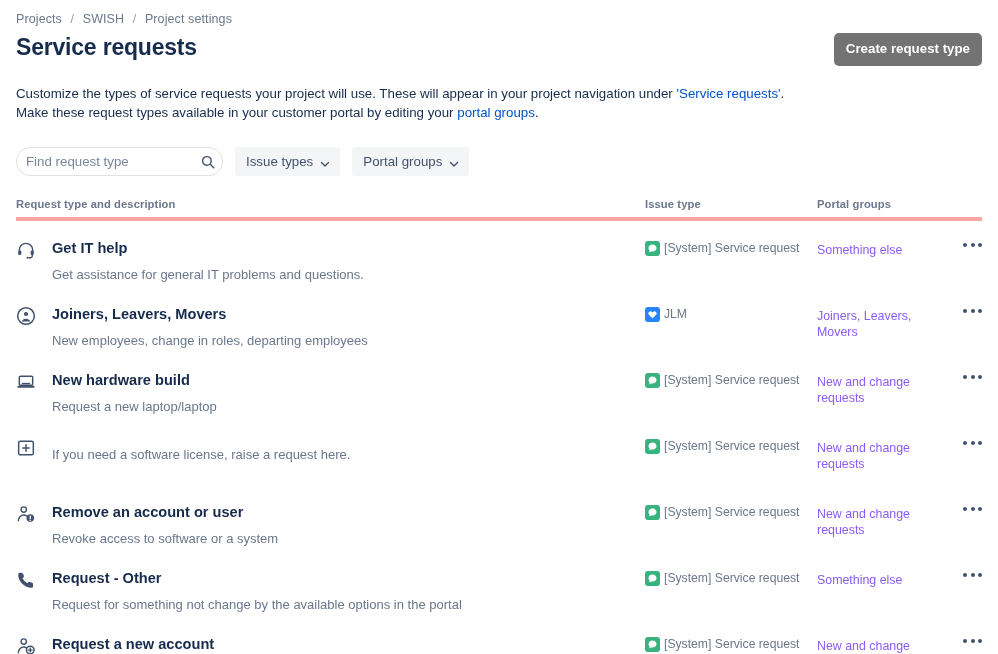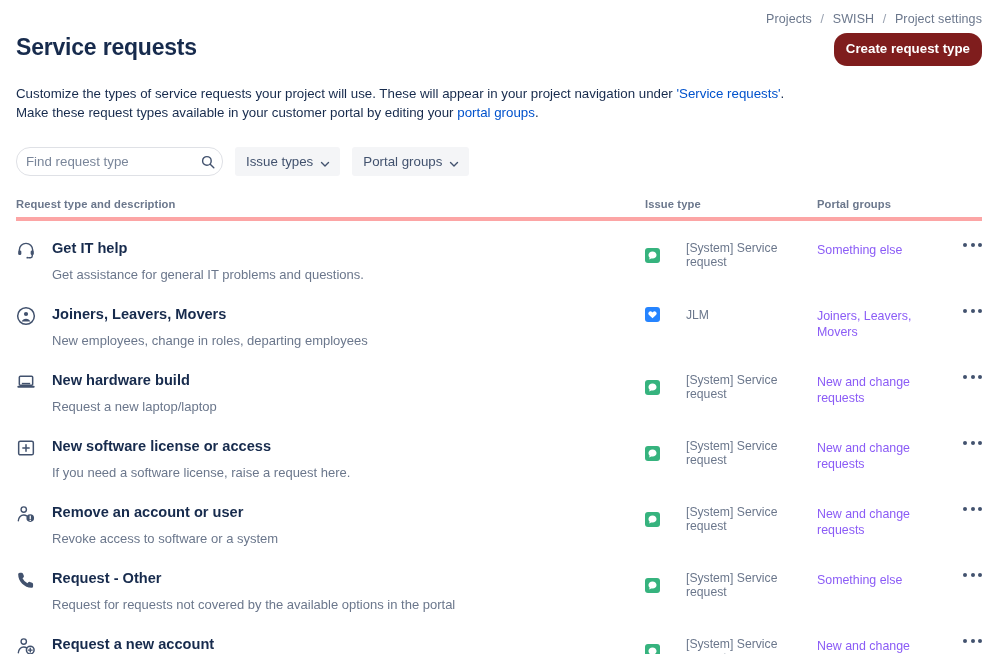--- a/index.html
+++ b/index.html
@@ -13,43 +13,42 @@
   }
   .page { position: relative; width: 998px; height: 654px; padding: 0 16px; }
 
   
   .breadcrumb {
     padding-top: 11px;
     font-size: 12.5px;
     color: #6B778C;
     line-height: 16px;
     letter-spacing: .1px;
-    text-align: right;
   }
   .breadcrumb a { color: #6B778C; text-decoration: none; }
   .breadcrumb .sep { color: #97A0AF; padding: 0 5px; }
 
   
   .title-row {
     display: flex; align-items: flex-start; justify-content: space-between;
     margin-top: 5px;
   }
   h1.page-title {
     margin: 0;
     font-size: 23px;
     font-weight: 600;
     letter-spacing: -0.2px;
     color: #172B4D;
     line-height: 30px;
   }
   .btn-primary {
-    background: #7f1d1d;
+    background: #737373;
     color: #fff;
     border: none;
-    border-radius: 13px;
+    border-radius: 5px;
     font-family: "Liberation Sans", sans-serif;
     font-size: 13.3px;
     font-weight: 600;
     padding: 8px 12px 9px 12px;
     cursor: pointer;
     line-height: 16px;
     white-space: nowrap;
     margin-top: 1px;
   }
 
@@ -143,21 +142,21 @@
     line-height: 18px;
   }
   .rt-desc {
     font-size: 13px;
     color: #6B778C;
     line-height: 18px;
     margin-top: 9px;
   }
   .row-issue {
     width: 172px;
-    display: flex; align-items: center; gap: 26px;
+    display: flex; gap: 4px;
     font-size: 12.2px;
     color: #6B778C;
     padding-top: 2px;
   }
   .it-badge {
     width: 15px; height: 15px; min-width: 15px;
     border-radius: 3px;
     display: flex; align-items: center; justify-content: center;
   }
   .row-group {
@@ -334,21 +333,20 @@
         </div>
         <div class="row">
           <div class="row-main">
             <div class="row-icon">
               <svg width="20" height="20" viewBox="0 0 24 24">
                 <rect x="3.2" y="3.8" width="17.6" height="16.4" rx="2" fill="none" stroke="#42526E" stroke-width="1.8"></rect>
                 <path d="M12 8.2v7.6M8.2 12h7.6" stroke="#42526E" stroke-width="1.8" stroke-linecap="round"></path>
               </svg>
             </div>
             <div class="row-text">
-              <div class="rt-name">New software license or access</div>
               <div class="rt-desc">If you need a software license, raise a request here.</div>
             </div>
           </div>
           <div class="row-issue">
             <span class="it-badge" style="background:#36B37E">
               <svg width="11" height="11" viewBox="0 0 12 12">
                 <path d="M6 1.6c2.5 0 4.4 1.7 4.4 3.9S8.5 9.4 6 9.4c-.5 0-1-.06-1.5-.2L2.3 10.3l.6-1.9A3.8 3.8 0 0 1 1.6 5.5C1.6 3.3 3.5 1.6 6 1.6z" fill="#ffffff"></path>
               </svg>
             </span>
             <span>[System] Service request</span>
@@ -397,21 +395,21 @@
         </div>
         <div class="row">
           <div class="row-main">
             <div class="row-icon">
               <svg width="20" height="20" viewBox="0 0 24 24">
                 <path d="M6.6 3.2c.8 0 1.5.5 1.8 1.2l1 2.6c.3.7.1 1.5-.5 2l-1.1 1a12.6 12.6 0 0 0 5.9 5.9l1-1.1c.5-.6 1.3-.8 2-.5l2.6 1c.7.3 1.2 1 1.2 1.8v2.3c0 1.1-.9 2-2 2C10.2 21.4 2.6 13.8 2.6 5.2c0-1.1.9-2 2-2z" fill="#42526E"></path>
               </svg>
             </div>
             <div class="row-text">
               <div class="rt-name">Request - Other</div>
-              <div class="rt-desc">Request for requests not covered by the available options in the portal</div>
+              <div class="rt-desc">Request for something not change by the available options in the portal</div>
             </div>
           </div>
           <div class="row-issue">
             <span class="it-badge" style="background:#36B37E">
               <svg width="11" height="11" viewBox="0 0 12 12">
                 <path d="M6 1.6c2.5 0 4.4 1.7 4.4 3.9S8.5 9.4 6 9.4c-.5 0-1-.06-1.5-.2L2.3 10.3l.6-1.9A3.8 3.8 0 0 1 1.6 5.5C1.6 3.3 3.5 1.6 6 1.6z" fill="#ffffff"></path>
               </svg>
             </span>
             <span>[System] Service request</span>
           </div>

